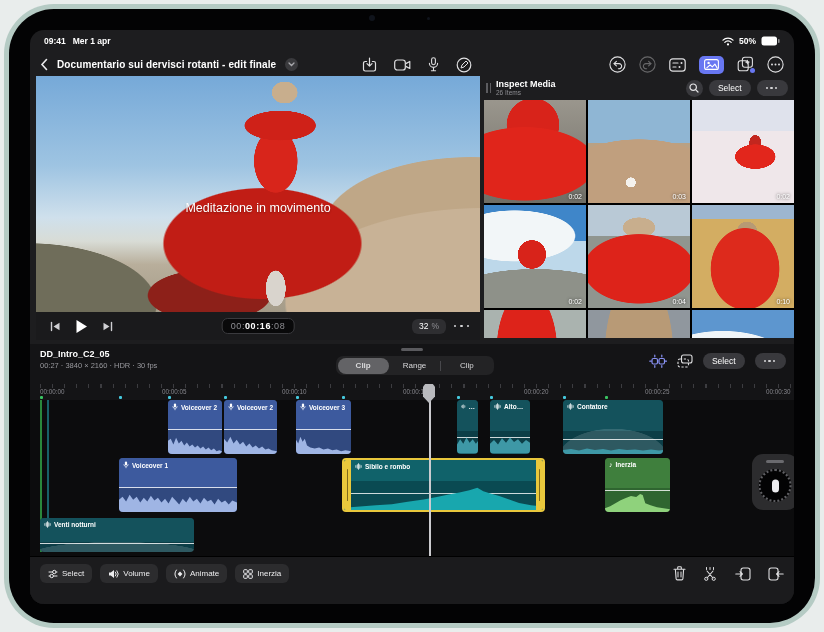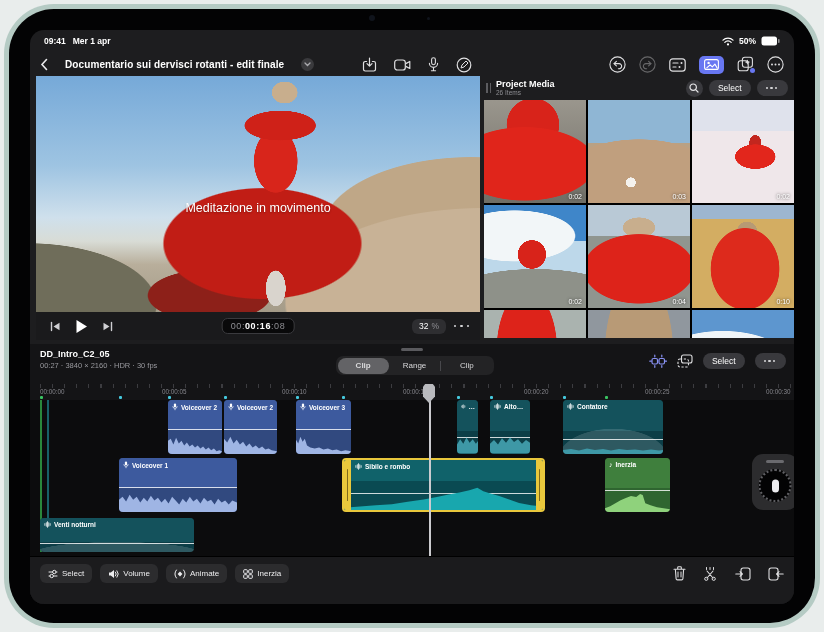--- a/index.html
+++ b/index.html
@@ -13,21 +13,21 @@
           background:#1d1d1f;overflow:hidden;}
 
   
   .statusbar{position:absolute;left:0;top:0;right:0;height:22px;display:flex;align-items:center;
              justify-content:space-between;padding:0 14px;box-sizing:border-box;font-size:8.5px;font-weight:bold;}
   .sb-left{display:flex;gap:7px;align-items:center;}
   .sb-right{display:flex;gap:5px;align-items:center;}
 
   
   .apptoolbar{position:absolute;left:0;top:22px;right:0;height:25px;}
-  .tb-left{position:absolute;left:10px;top:0;height:100%;display:flex;align-items:center;gap:17px;}
+  .tb-left{position:absolute;left:10px;top:0;height:100%;display:flex;align-items:center;gap:9px;}
   .doc-title{font-size:10px;font-weight:bold;letter-spacing:.1px;}
   .chev-badge{width:13px;height:13px;border-radius:50%;background:#3a3a3d;display:flex;align-items:center;justify-content:center;}
   .tb-center{position:absolute;left:332px;top:0;height:100%;display:flex;align-items:center;gap:17px;}
   .tb-right{position:absolute;right:10px;top:0;height:100%;display:flex;align-items:center;gap:13px;}
   .icon-btn{display:flex;align-items:center;justify-content:center;}
   .active-blue{width:25px;height:18px;border-radius:5px;background:#6877f2;display:flex;align-items:center;justify-content:center;}
   .dim{opacity:.38;}
 
   
   .viewer{position:absolute;left:6px;top:46px;width:444px;height:236px;background:#000;overflow:hidden;}
@@ -308,21 +308,21 @@
         <b></b>
       </span>
   </div>
 
   <div class="media-head">
     <span class="grip">
         <i></i>
         <i></i>
       </span>
     <span>
-      <div class="mh-title">Project Media</div>
+      <div class="mh-title">Inspect Media</div>
       <div class="mh-sub">26 Items</div>
     </span>
     <span class="mh-right">
       <span class="circle-btn">
         <svg width="10" height="10" viewBox="0 0 10 10">
             <circle cx="4.2" cy="4.2" r="3.2" stroke="#e6e6e8" stroke-width="1.2" fill="none"></circle>
             <path d="M6.6 6.6L9 9" stroke="#e6e6e8" stroke-width="1.2" stroke-linecap="round"></path>
           </svg>
       </span>
       <span class="pill-btn">Select</span>

